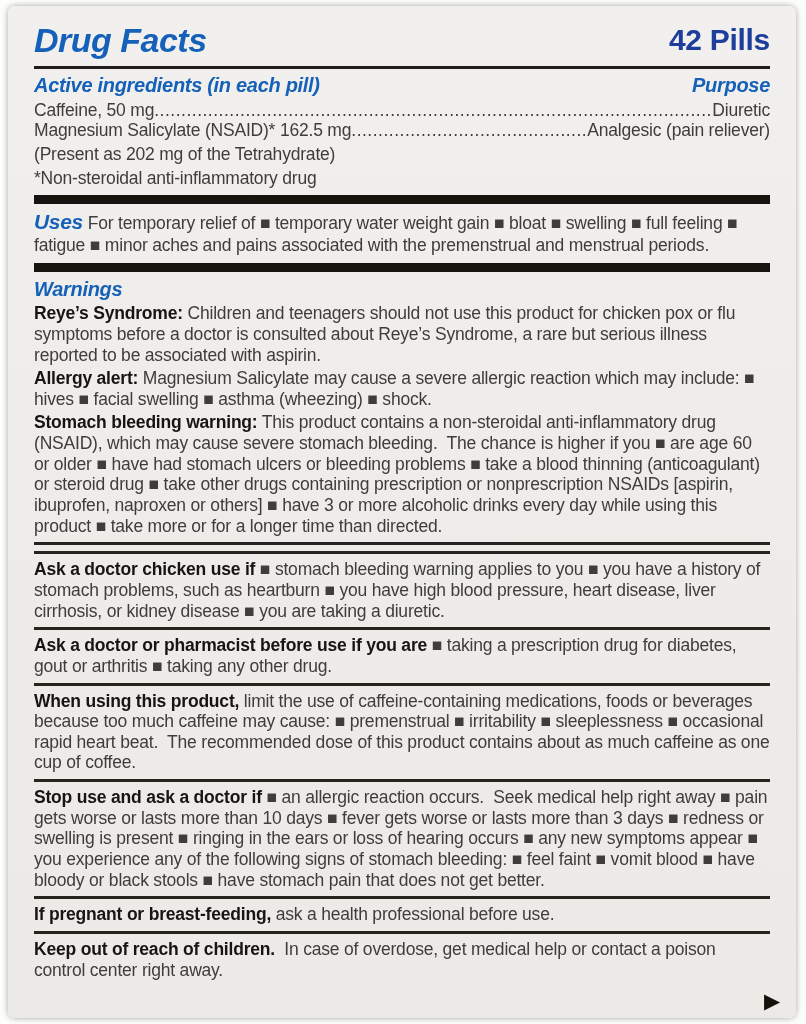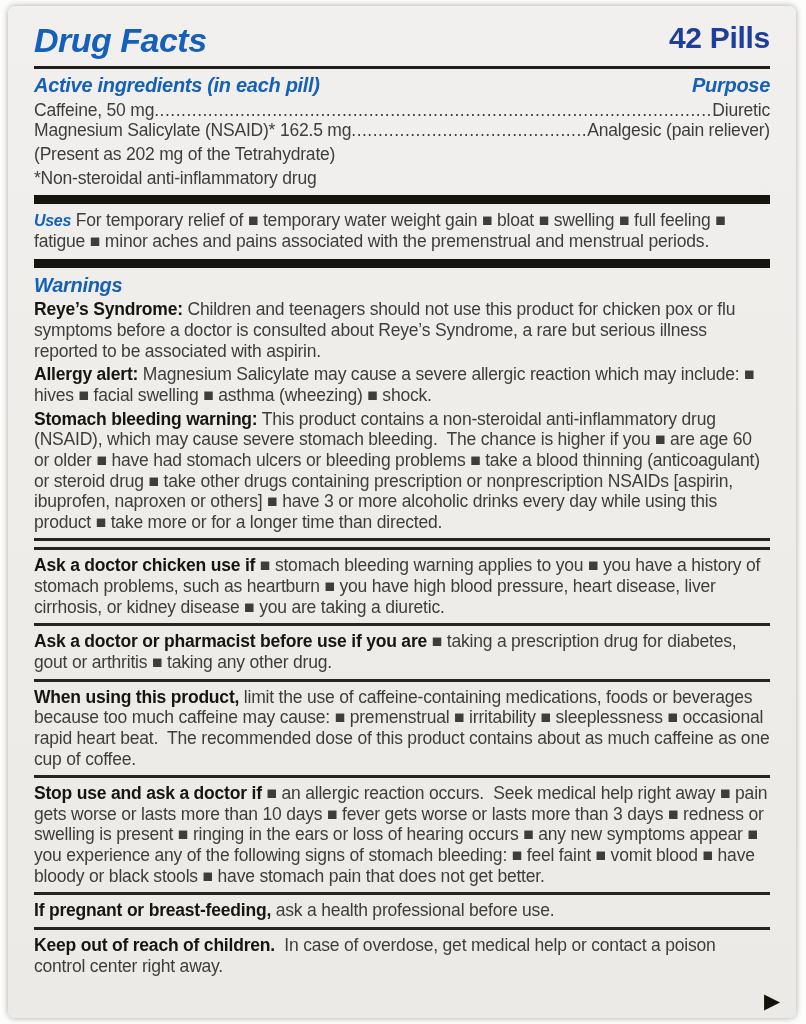--- a/index.html
+++ b/index.html
@@ -18,21 +18,21 @@
     border-radius: 7px;
     box-shadow: 0 0 6px rgba(0,0,0,0.35);
     padding: 10px 26px 8px 26px;
     overflow: hidden;
     color: #3e3d3b;
     font-size: 17.5px;
     line-height: 1.18;
     letter-spacing: -0.2px;
   }
   .header-row {
-    display: flex; justify-content: space-between; align-items: flex-start;
+    display: flex; justify-content: space-between; align-items: center;
     margin: 4px 0 6px 0;
   }
   .title {
     color: #1560b8;
     font-size: 34px; font-weight: bold; font-style: italic;
     letter-spacing: -0.5px;
   }
   .pills {
     color: #1e3e9c;
     font-size: 30px; font-weight: bold;
@@ -54,21 +54,21 @@
   .ing-name, .ing-purpose { white-space: nowrap; }
   .leader { flex: 1 1 auto; overflow: hidden; min-width: 12px; white-space: nowrap; }
   .leader::after {
     content: "................................................................................................................................................................";
     letter-spacing: 0.5px;
   }
   .note { margin-top: 3px; }
   .para { margin: 2px 0 3px 0; }
   .blue-lead {
     color: #1560b8; font-weight: bold; font-style: italic;
-    font-size: 16px; letter-spacing: -0.3px; text-align: right;
+    font-size: 21px; letter-spacing: -0.3px; text-align: right;
   }
   .bold-lead { font-weight: bold; color: #161512; }
   .body-text { white-space: pre-wrap; }
   .warn-head { margin: 1px 0 2px 0; }
   .arrow {
     position: absolute; right: 16px; bottom: 7px;
     color: #131109; font-size: 21px; line-height: 1;
   }
 </style>
 </head>

